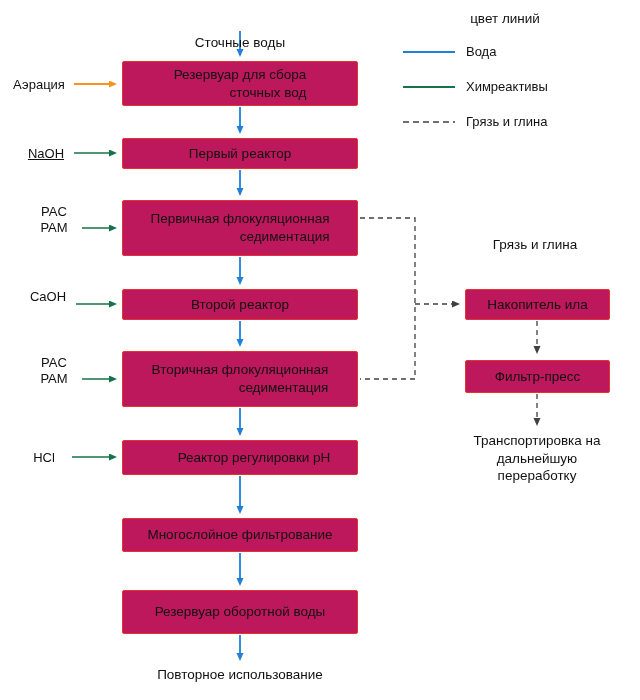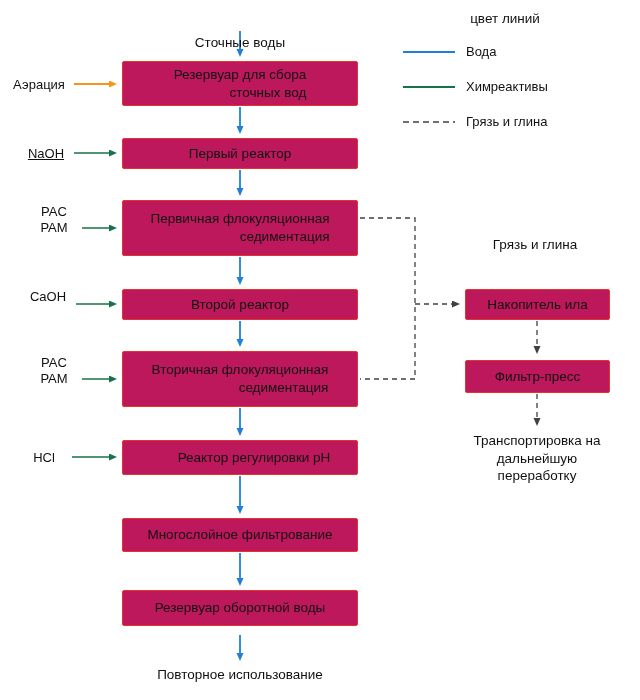--- a/index.html
+++ b/index.html
@@ -101,21 +101,21 @@
   <div class="node" style="left:122px;top:61px;width:236px;height:45px;">Резервуар для сбора
 сточных вод</div>
   <div class="node" style="left:122px;top:138px;width:236px;height:31px;">Первый реактор</div>
   <div class="node" style="left:122px;top:200px;width:236px;height:56px;">Первичная флокуляционная
 седиментация</div>
   <div class="node" style="left:122px;top:289px;width:236px;height:31px;">Второй реактор</div>
   <div class="node" style="left:122px;top:351px;width:236px;height:56px;">Вторичная флокуляционная
 седиментация</div>
   <div class="node" style="left:122px;top:440px;width:236px;height:35px;padding-left:34px;">Реактор регулировки pH</div>
   <div class="node" style="left:122px;top:518px;width:236px;height:34px;">Многослойное фильтрование</div>
-  <div class="node" style="left:122px;top:590px;width:236px;height:36px;">Резервуар оборотной воды</div>
+  <div class="node" style="left:122px;top:590px;width:236px;height:44px;">Резервуар оборотной воды</div>
 
   <div class="txt" style="left:122px;top:666px;width:236px;">Повторное использование</div>
 
   <div class="chem" style="left:8px;top:77px;width:62px;">Аэрация</div>
   <div class="chem" style="left:20px;top:146px;width:52px;text-decoration:underline;">NaOH</div>
   <div class="chem" style="left:28px;top:204px;width:52px;">PAC
 PAM</div>
   <div class="chem" style="left:22px;top:289px;width:52px;">CaOH</div>
   <div class="chem" style="left:28px;top:355px;width:52px;">PAC
 PAM</div>

